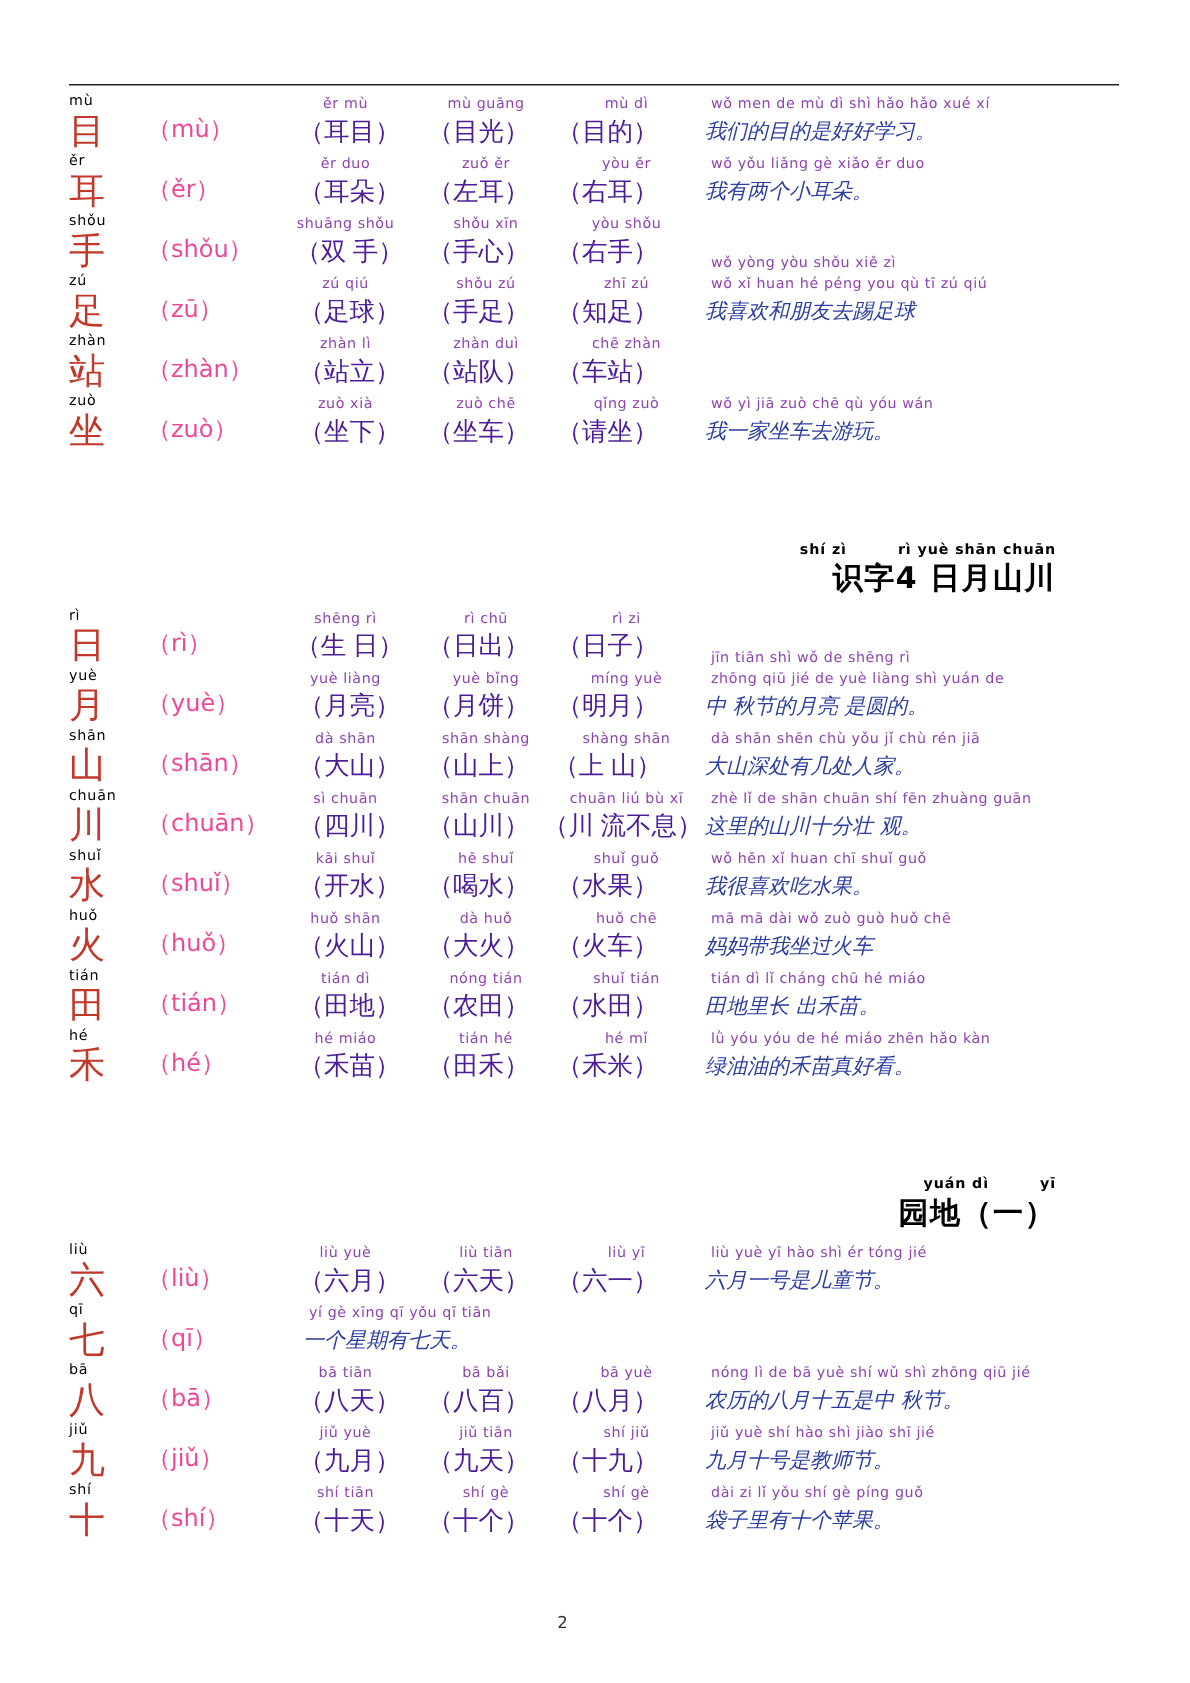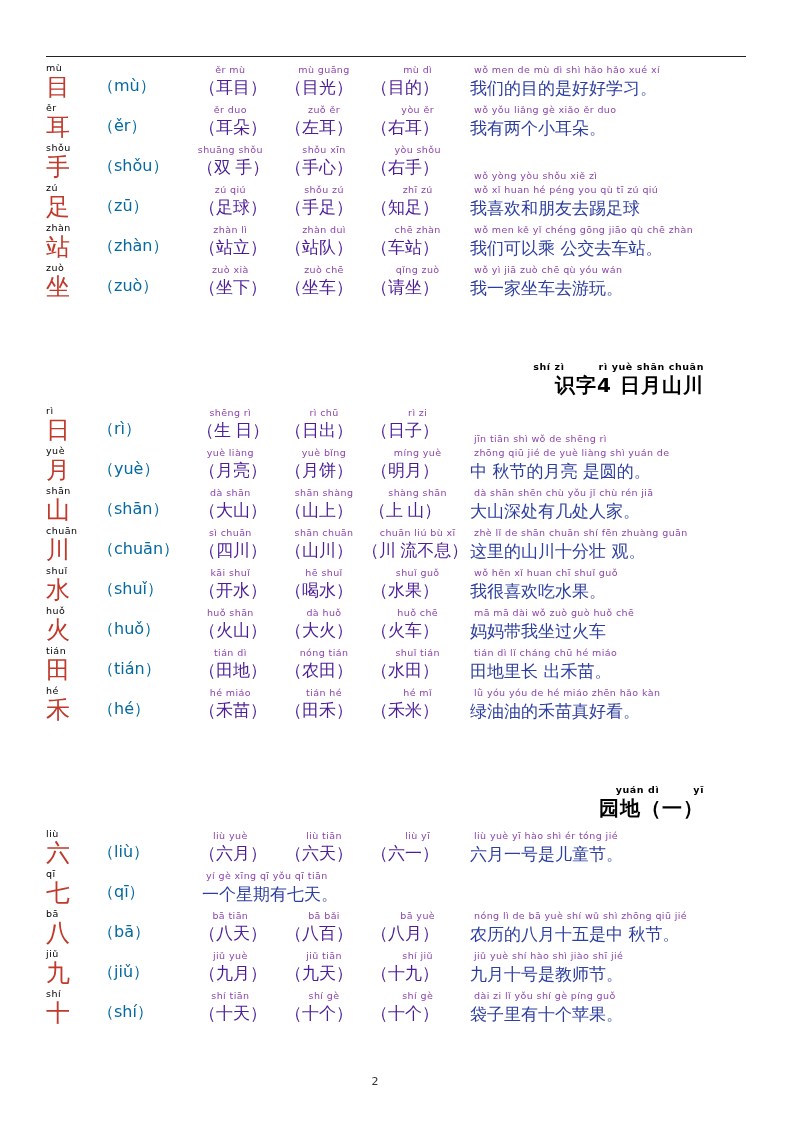--- a/index.html
+++ b/index.html
@@ -49,21 +49,21 @@
     font-family:"DejaVu Sans", sans-serif;
     font-size:24px;
     color:#c0392b;
     line-height:27px;
   }
   .cell-pinyin{
     width:92px;
     flex:0 0 92px;
     font-family:"DejaVu Sans", sans-serif;
     font-size:16px;
-    color:#0369a1;
+    color:#ec4899;
     line-height:28px;
     padding-bottom:1px;
     white-space:nowrap;
   }
   .cell-words{
     flex:0 0 268px;
     width:268px;
     white-space:nowrap;
   }
   .words-py{
@@ -105,25 +105,26 @@
     font-size:9.5px;
     color:#8e44ad;
     line-height:11px;
     height:11px;
     letter-spacing:0.4px;
     padding-left:10px;
     white-space:nowrap;
   }
   .sent-line{
     font-family:"DejaVu Sans", sans-serif;
-    font-size:17px;
+    font-size:14px;
     color:#2c3e9e;
     line-height:26px;
     white-space:nowrap;
     padding-left:6px;
+    font-style:italic;
   }
 
   
   .section{
     margin-top:26px;
     margin-bottom:6px;
     padding-left:2px;
     text-align:right;
   }
   .section .sec-py{
@@ -264,24 +265,20 @@
               <span>zhàn lì</span>
               <span>zhàn duì</span>
               <span>chē zhàn</span>
             </div>
             <div class="words-line">
               <span>（站立）</span>
               <span>（站队）</span>
               <span>（车站）</span>
             </div>
           </div>
-          <div class="cell-sentence">
-            <div class="sent-py">wǒ men kě yǐ chéng gōng jiāo qù chē zhàn</div>
-            <div class="sent-line">我们可以乘 公交去车站。</div>
-          </div>
         </div>
         <div class="row">
           <div class="cell-char">
             <div class="py-top">zuò</div>
             <div class="big-char">坐</div>
           </div>
           <div class="cell-pinyin">（zuò）</div>
           <div class="cell-words">
             <div class="words-py">
               <span>zuò xià</span>

